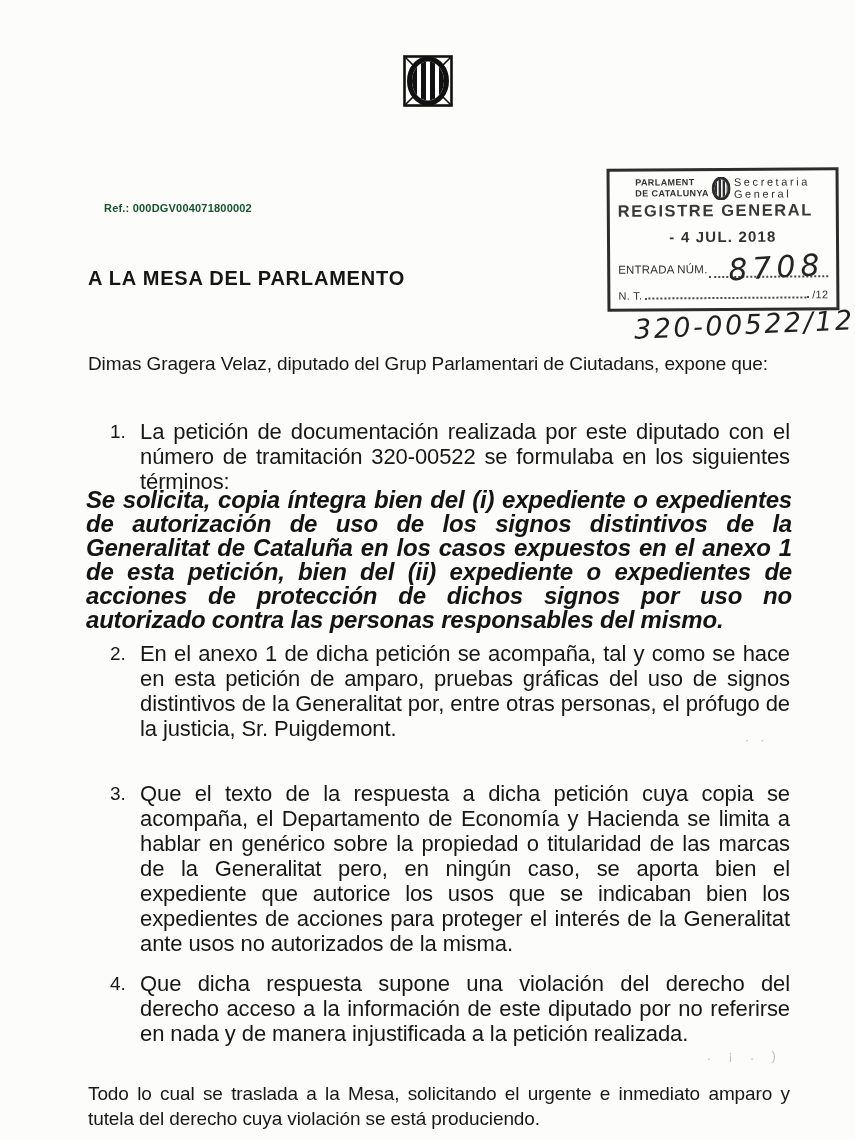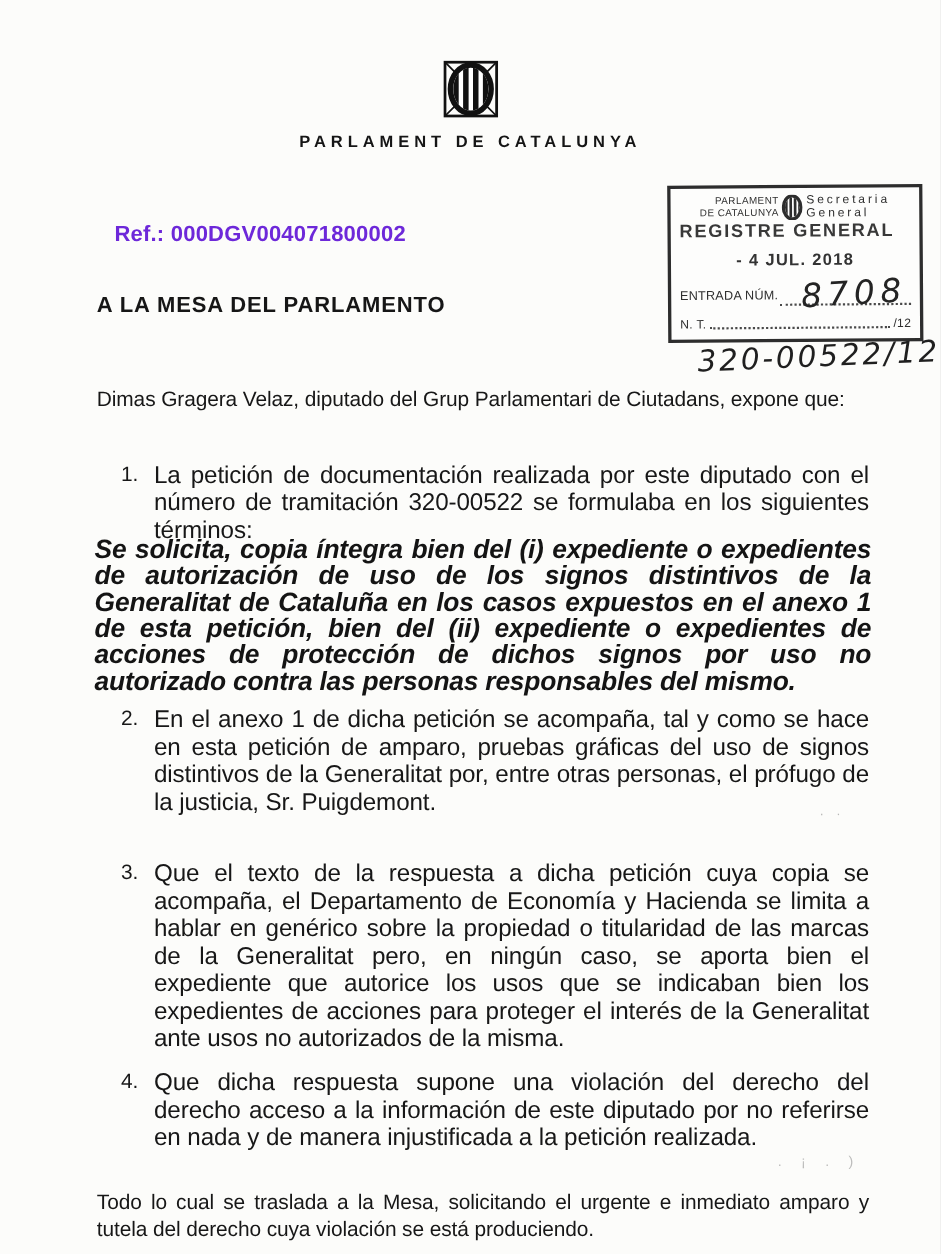--- a/index.html
+++ b/index.html
@@ -14,33 +14,33 @@
     overflow:hidden;
   }
 
   
   .header { position:absolute; top:55px; left:0; width:100%; text-align:center; }
   .logo-wrap { display:inline-block; line-height:0; }
   .org-name { margin-top:9px; font-weight:bold; font-size:15px; letter-spacing:4.5px; color:#151515; }
   .group-name { margin-top:11px; font-weight:bold; font-size:16px; letter-spacing:0.2px; color:#1a1a1a; }
 
   
-  .ref-line { position:absolute; left:104px; top:202px; font-weight:bold; font-size:20px; letter-spacing:0.2px; color:#6d28d9; }
+  .ref-line { position:absolute; left:104px; top:202px; font-weight:bold; font-size:11px; letter-spacing:0.2px; color:#14532d; }
 
   
   .doc-title { position:absolute; left:88px; top:267px; width:676px; text-align:left; font-weight:bold; font-size:20px; letter-spacing:0.8px; color:#161616; }
 
   
   .stamp {
     position:absolute; left:607px; top:168px; width:232px; height:143px;
     border:3px solid #2d2d2d; padding:5px 8px 4px 8px; color:#2f2f2f;
     transform:rotate(-0.4deg); background:rgba(255,255,255,0.4);
   }
   .stamp-top { display:flex; align-items:center; justify-content:center; gap:3px; }
-  .stamp-org { text-align:right; font-size:9px; font-weight:normal; line-height:11px; letter-spacing:0.4px; white-space:nowrap; }
+  .stamp-org { font-size:9px; font-weight:bold; line-height:11px; letter-spacing:0.4px; white-space:nowrap; }
   .stamp-sec { font-size:11px; line-height:12px; letter-spacing:2.6px; white-space:nowrap; }
   .registry-title { font-size:16.5px; font-weight:bold; letter-spacing:1.6px; margin-top:1px; color:#383838; white-space:nowrap; }
   .stamp-date { text-align:center; font-size:15px; font-weight:bold; letter-spacing:1.2px; margin-top:8px; color:#333; white-space:nowrap; }
   .entry-row { display:flex; align-items:flex-end; margin-top:2px; font-size:11.5px; letter-spacing:0.2px; height:31px; }
   .entry-label { padding-bottom:3px; white-space:nowrap; }
   .entry-line { flex:1; border-bottom:2px dotted #4a4a4a; position:relative; height:100%; margin-left:2px; }
   .entry-number {
     position:absolute; left:16%; bottom:-9px;
     font-size:30px; font-style:italic; letter-spacing:5px;
     font-family:"DejaVu Sans", sans-serif; color:#242424; transform:rotate(-3deg);
@@ -102,21 +102,20 @@
             <ellipse cx="25" cy="26" rx="16" ry="19.6"></ellipse>
           </clipPath>
         <g clip-path="url(#ovalClip)">
           <rect x="9" y="4" width="5" height="46" fill="#111"></rect>
           <rect x="18" y="4" width="5" height="46" fill="#111"></rect>
           <rect x="27" y="4" width="5" height="46" fill="#111"></rect>
           <rect x="36" y="4" width="5" height="46" fill="#111"></rect>
         </g>
       </svg>
     </span>
-    <div class="org-name">PARLAMENT DE CATALUNYA</div>
   </div>
 
   <div class="ref-line">Ref.: 000DGV004071800002</div>
 
   <div class="doc-title">A LA MESA DEL PARLAMENTO</div>
 
   <div class="stamp">
     <div class="stamp-top">
       <div class="stamp-org">
         <div>PARLAMENT</div>

